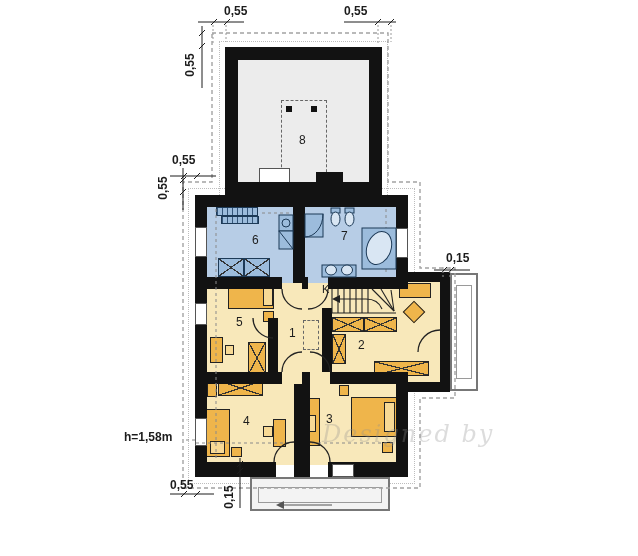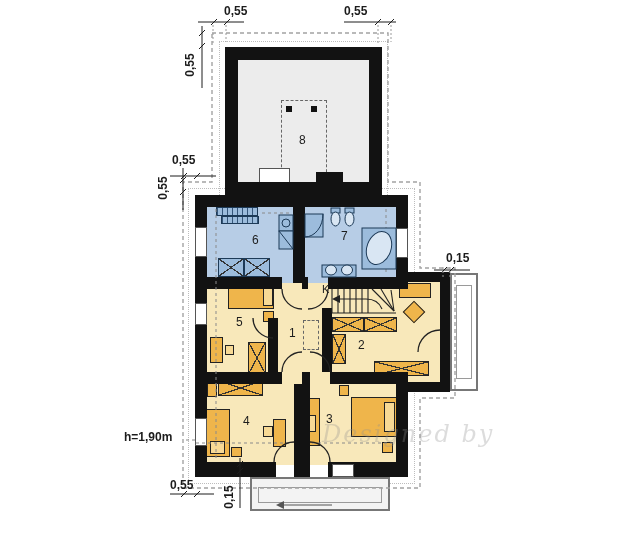--- a/index.html
+++ b/index.html
@@ -236,17 +236,17 @@
   <div class="roomlbl" style="left:322px;top:283px;font-size:11px;">K</div>
 
   <div class="dim" style="left:224px;top:4px;">0,55</div>
   <div class="dim" style="left:344px;top:4px;">0,55</div>
   <div class="dim vdim" style="left:170px;top:58px;width:40px;text-align:center;">0,55</div>
   <div class="dim" style="left:172px;top:153px;">0,55</div>
   <div class="dim vdim" style="left:143px;top:181px;width:40px;text-align:center;">0,55</div>
   <div class="dim" style="left:446px;top:251px;">0,15</div>
   <div class="dim" style="left:170px;top:478px;">0,55</div>
   <div class="dim vdim" style="left:209px;top:490px;width:40px;text-align:center;">0,15</div>
-  <div class="dim" style="left:124px;top:430px;">h=1,90m</div>
+  <div class="dim" style="left:124px;top:430px;">h=1,58m</div>
 
   <div class="wm1" style="left:322px;top:420px;">Designed by</div>
 
 </div>
 
 </body></html>

